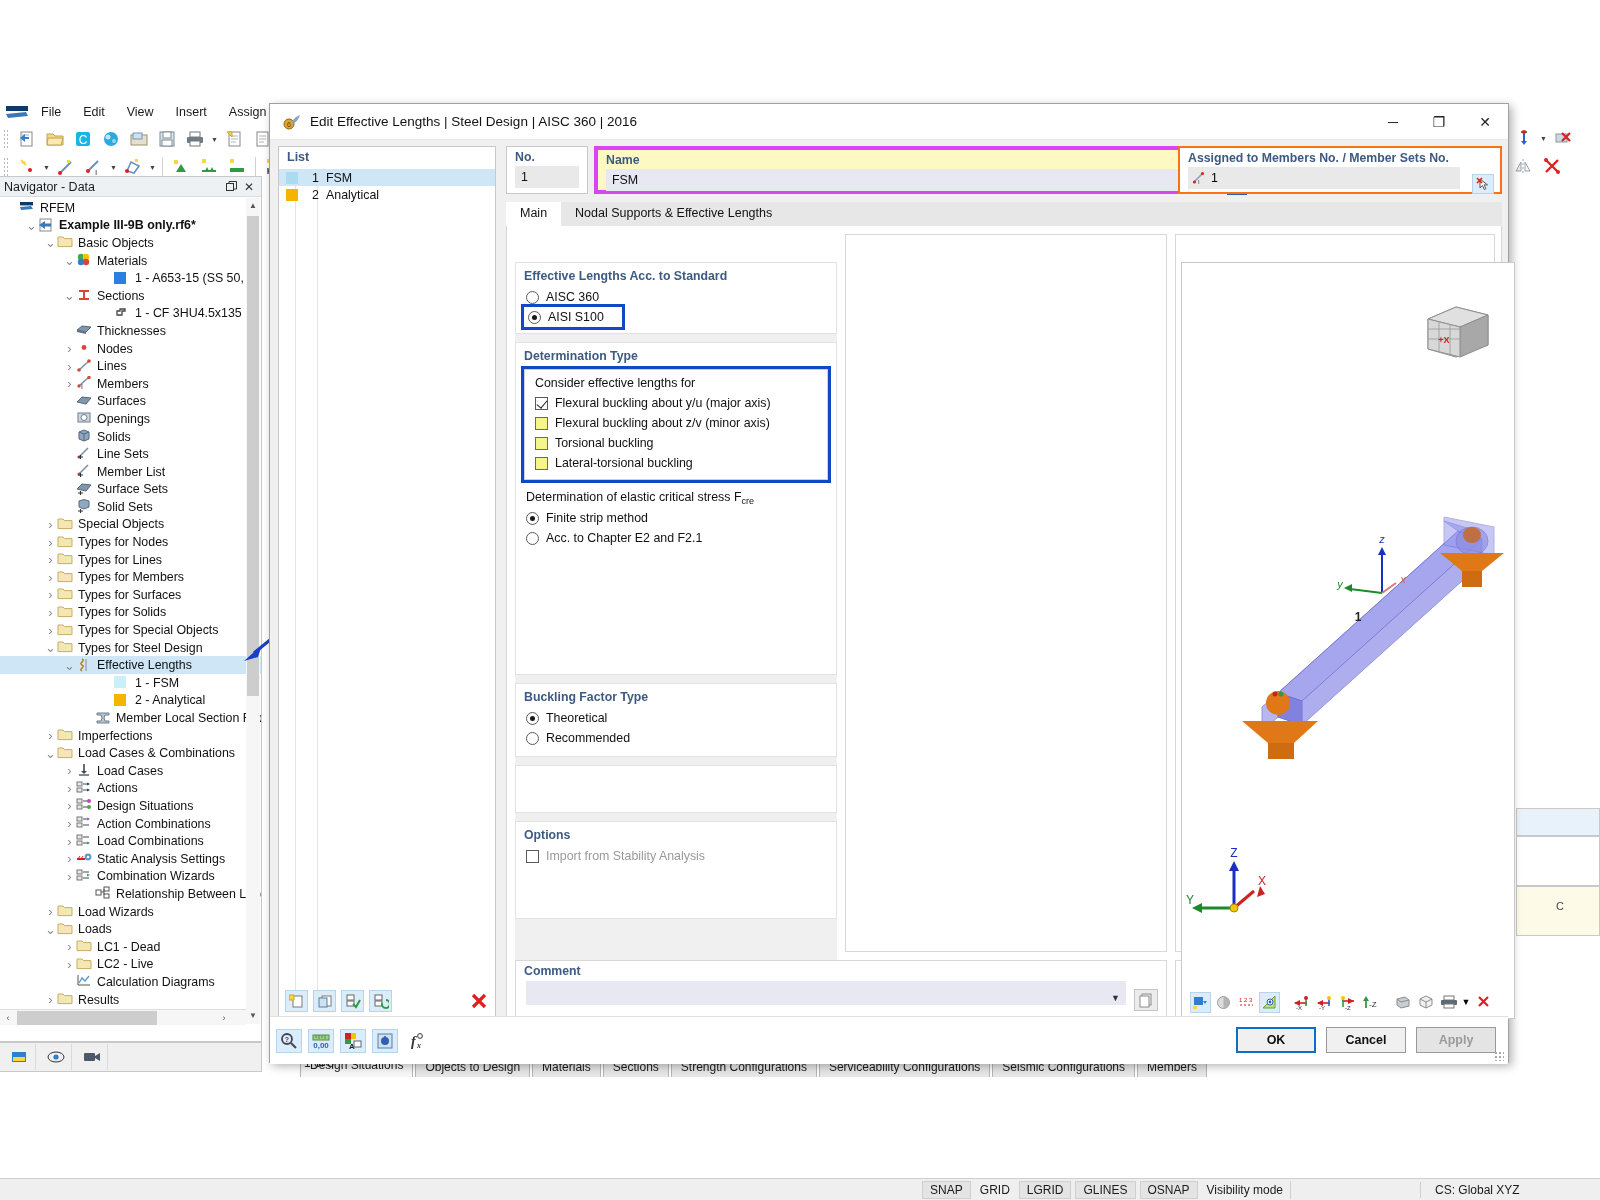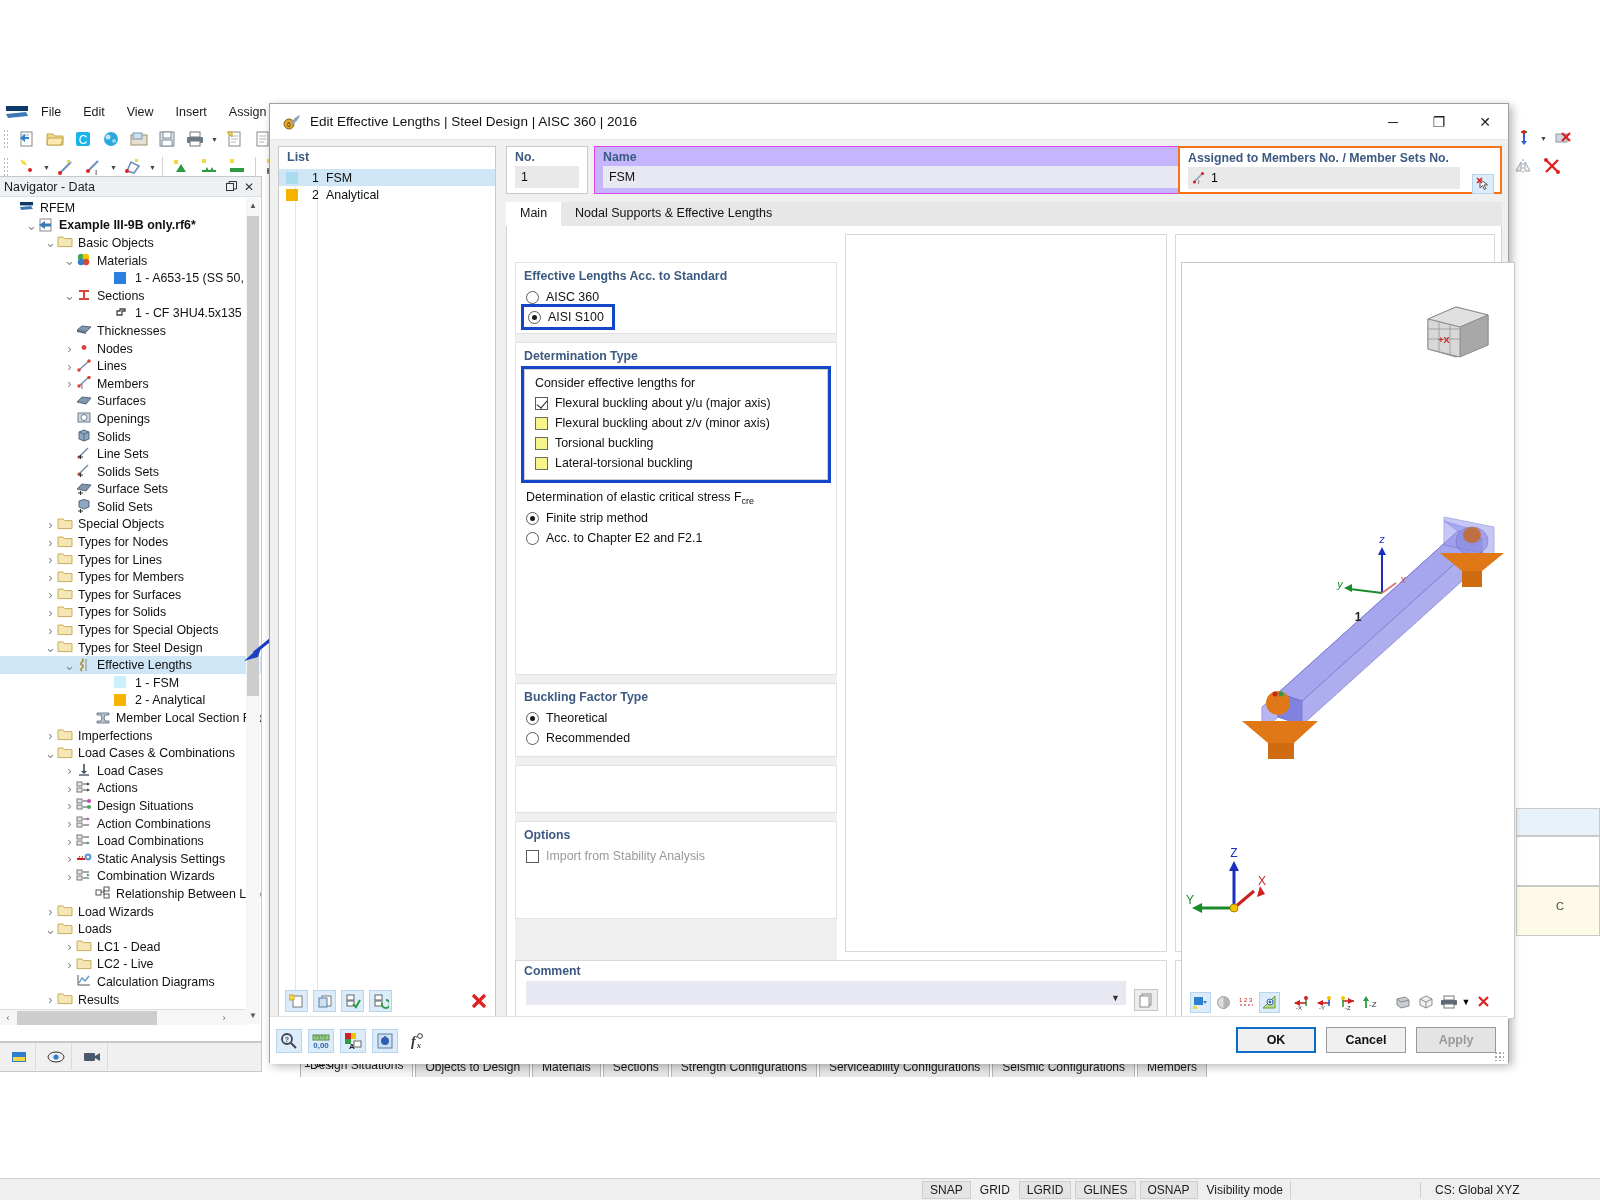--- a/index.html
+++ b/index.html
@@ -127,21 +127,21 @@
   .lp-toolbar { position:absolute; left:0; bottom:0; width:216px; height:34px;
      display:flex; align-items:center; padding-left:6px;}
   .lpbtn { width:24px; height:22px; margin-right:5px; background:#dcecfa; border:1px solid #b8d4ea;
      display:flex; align-items:center; justify-content:center; }
   .lpbtn.plain { background:transparent; border:none; }
 
   
   .fld-no { position:absolute; left:236px; top:6px; width:82px; height:48px;
      background:#fff; border:1px solid #c9c9c9; }
   .fld-name { position:absolute; left:324px; top:6px; width:664px; height:48px;
-     background:#c4b5fd; border:1px solid #d946ef; }
+     background:#fef9c3; border:4px solid #d946ef; }
   .fld-label { font-size:12.3px; color:#3d5a80; font-weight:bold; padding:3px 0 0 8px;}
   .inp { height:22px; margin:2px 8px 0 8px; background:#e9e9e9; border:none;
      display:flex; align-items:center; padding-left:6px; font-size:12.4px; color:#111;}
   .inp.lav { background:#e8e8f3; }
   .edt-btn { position:absolute; right:7px; top:26px; width:20px; height:19px;
      border:1px solid #2a5eb5; background:#fff; display:flex; align-items:center; justify-content:center;}
 
   .fld-assign { position:absolute; left:908px; top:6px; width:324px; height:48px;
      background:#fff; border:2px solid #f97316;}
   .assign-inp { height:22px; margin:2px 40px 0 8px; background:#e9e9e9;
@@ -550,21 +550,21 @@
           <div class="tlabel">Line Sets</div>
         </div>
         <div class="trow">
           <div style="width: 63px; flex: 0 0 auto;"></div>
           <div class="twist"></div>
           <div class="tico"><svg width="16" height="14" viewBox="0 0 16 14">
               <path d="M3 10 L12 1" stroke="#7a90a8" stroke-width="1.6"></path>
               <circle cx="3" cy="10" r="1.6" fill="#d8453a"></circle>
               <path d="M2 11 h5 M4.5 9 v4" stroke="#333" stroke-width="1.1"></path>
             </svg></div>
-          <div class="tlabel">Solids Sets</div>
+          <div class="tlabel">Member List</div>
         </div>
         <div class="trow">
           <div style="width: 63px; flex: 0 0 auto;"></div>
           <div class="twist"></div>
           <div class="tico"><svg width="16" height="14" viewBox="0 0 16 14">
               <path d="M1 7 L6 2 L15 3 L10 9 Z" fill="#7f96ad" stroke="#56697d"></path>
               <path d="M2 11 h5 M4.5 9 v4" stroke="#333" stroke-width="1.1"></path>
             </svg></div>
           <div class="tlabel">Surface Sets</div>
         </div>
@@ -1016,21 +1016,21 @@
 
         <div class="col" id="colA">
 
           <div class="group">
             <div class="group-title">Effective Lengths Acc. to Standard</div>
             <div id="std-options" style="padding-bottom:6px;">
                 <div class="radio-row">
                   <span class="radio"></span>
                   <span>AISC 360</span>
                 </div>
-                <div><div class="radio-row hl-blue" style="display: inline-flex; margin-left: 8px; padding-left: 4px; padding-right: 8px;">
+                <div><div class="radio-row hl-blue" style="display: inline-flex; margin-left: 8px; padding-left: 4px; padding-right: 18px;">
                     <span class="radio on"></span>
                     <span>AISI S100</span>
                   </div></div>
               </div>
           </div>
 
           <div class="group">
             <div class="group-title">Determination Type</div>
             <div class="sub-box hl-blue">
               <div style="font-size:12.4px; color:#111; padding:2px 0 3px 10px;">Consider effective lengths for</div>

